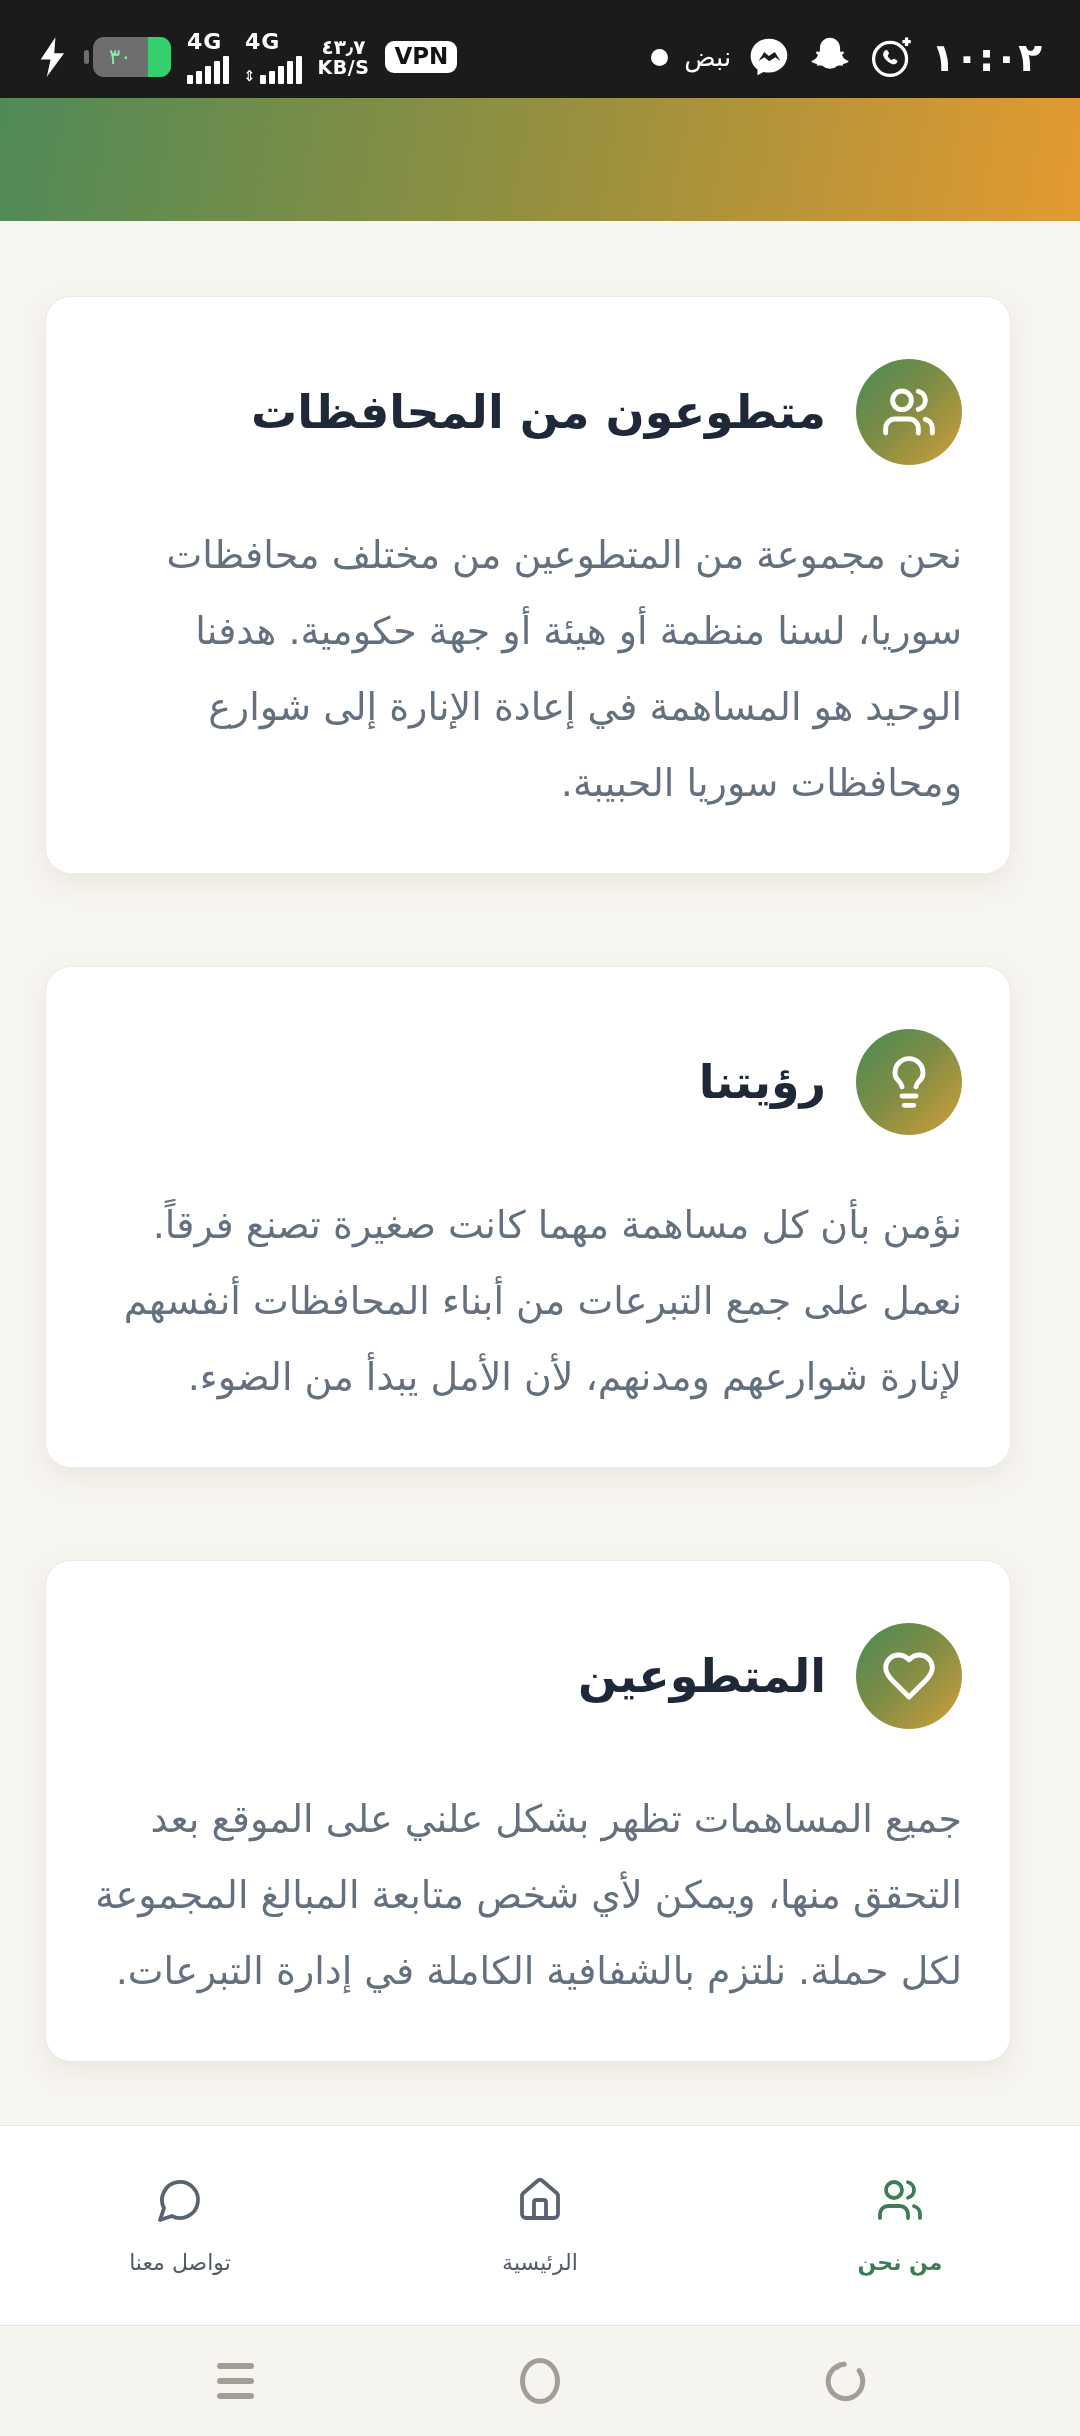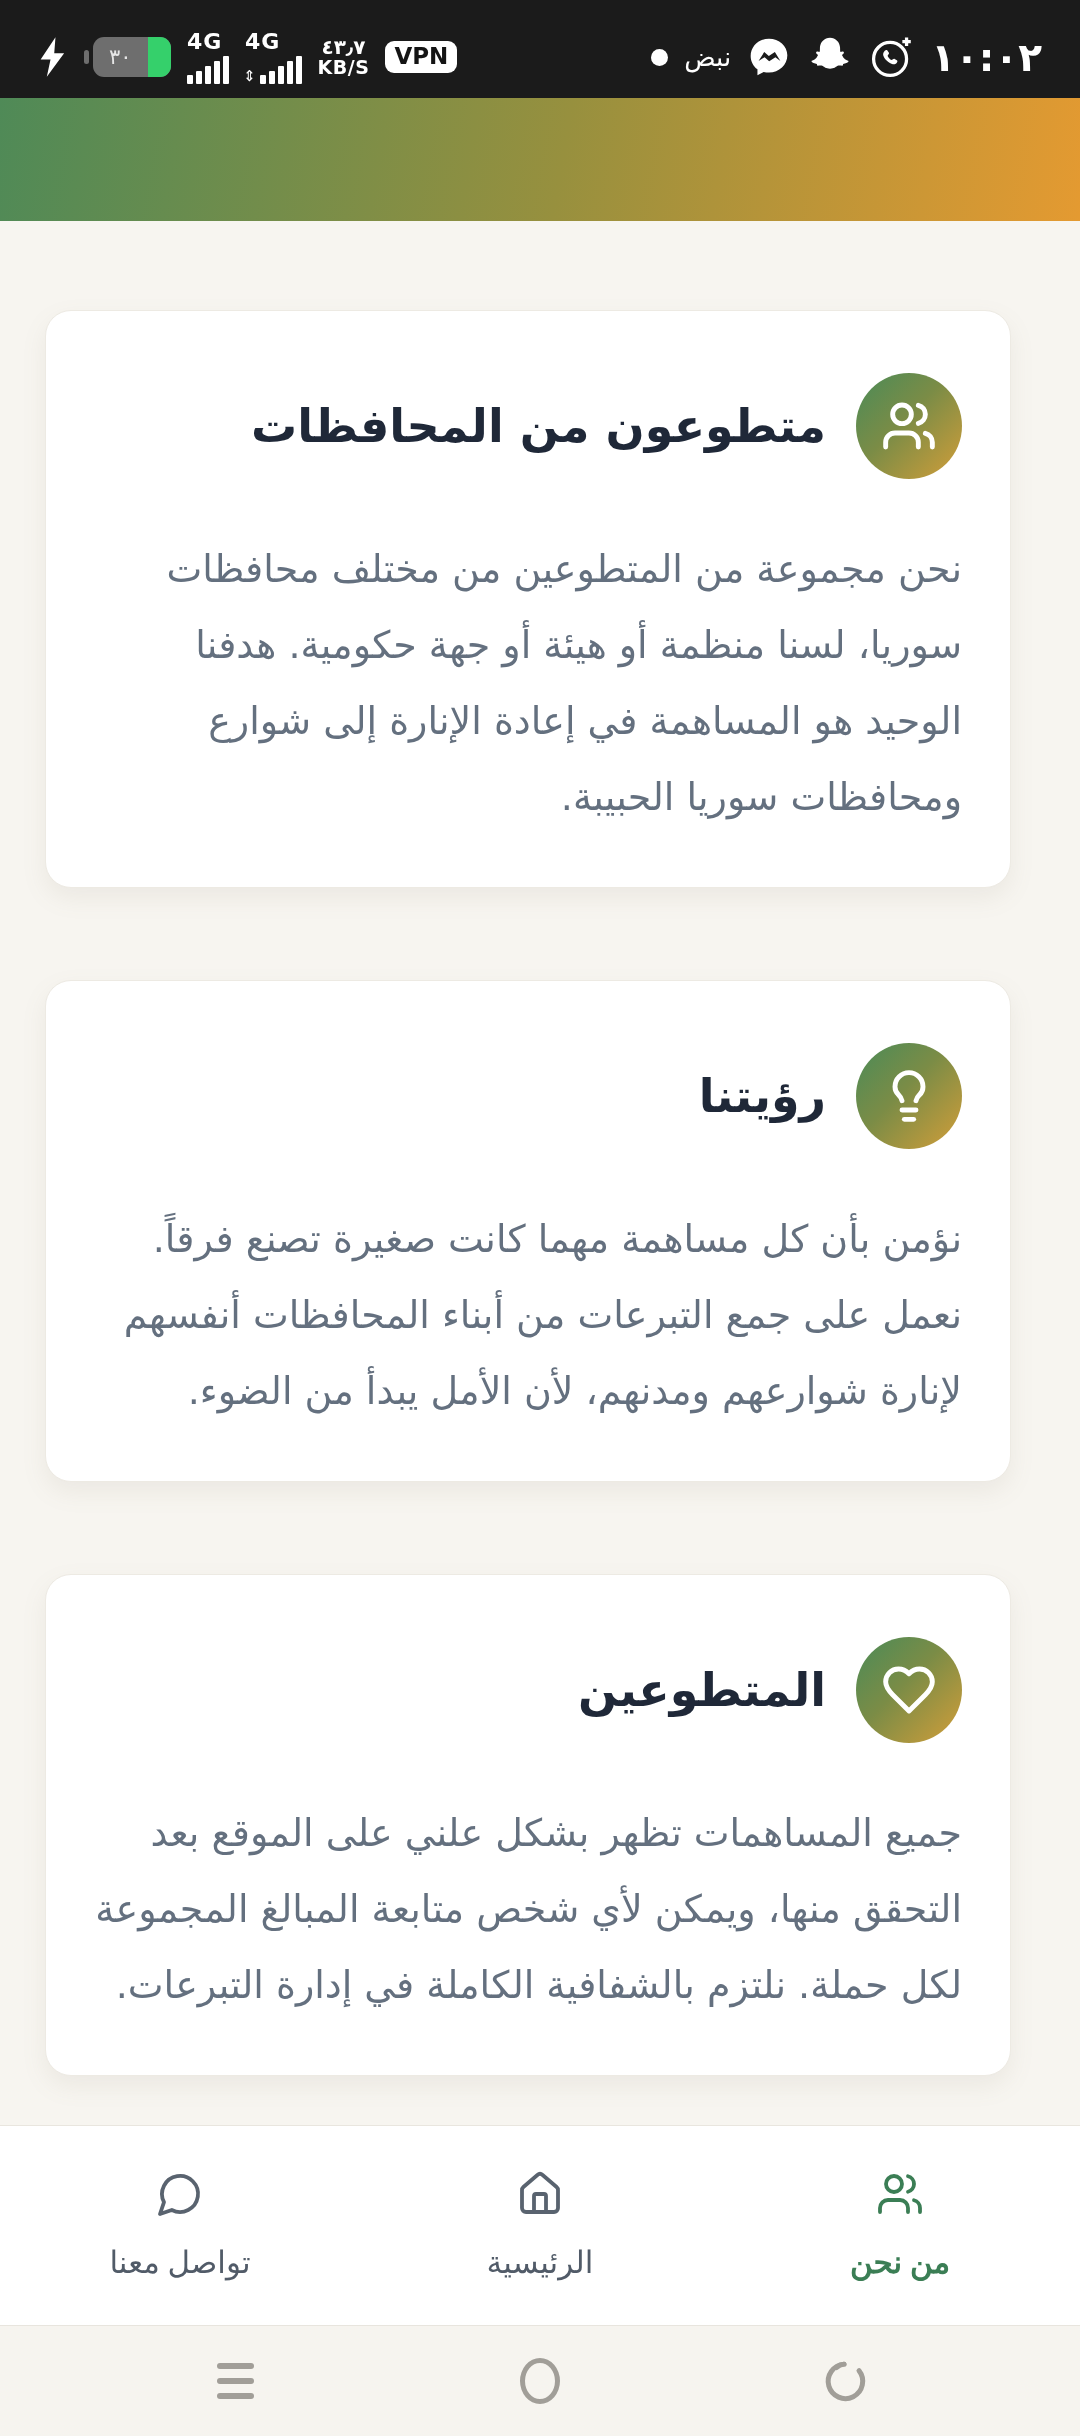--- a/index.html
+++ b/index.html
@@ -9,21 +9,21 @@
 
   
   .status-bar { position:absolute; top:0; left:0; width:1080px; height:98px;
     background:#1b1b1b; color:#fff; display:flex; align-items:center;
     justify-content:space-between; padding:22px 38px 6px 38px; }
   .sb-group { display:flex; align-items:center; gap:16px; }
   .bolt-icon svg { display:block; }
   .battery { position:relative; width:78px; height:40px; background:#6e6e6e; border-radius:11px;
     overflow:hidden; display:flex; align-items:center; }
   .battery .level { position:absolute; right:0; top:0; width:30%; height:100%; background:#35d06b; }
-  .battery .pct { position:relative; width:70%; text-align:center; font-size:21px; color:#e5e5e5; }
+  .battery .pct { position:relative; width:70%; text-align:center; font-size:21px; color:#86efac; }
   .battery-nub { width:5px; height:14px; background:#6e6e6e; border-radius:3px; margin-right:-12px; }
   .sim { display:flex; flex-direction:column; align-items:flex-start; line-height:1; }
   .sim .g4 { font-size:22px; font-weight:bold; letter-spacing:1px; }
   .sim .bars { display:flex; align-items:flex-end; gap:3px; margin-top:3px; }
   .sim .bars i { display:block; width:6px; background:#fff; border-radius:1px; }
   .sim .arrows { font-size:15px; margin-left:-2px; margin-right:2px; }
   .sim-row { display:flex; align-items:flex-end; gap:2px; }
   .kbps { text-align:center; line-height:1.05; font-weight:bold; }
   .kbps .val { font-size:20px; }
   .kbps .unit { font-size:19px; letter-spacing:.5px; }
@@ -32,42 +32,42 @@
   .notif-dot { width:17px; height:17px; border-radius:50%; background:#fff; }
   .notif-app { font-size:26px; color:#fff;text-align:right; }
   .sb-appicon svg { display:block; }
   .sb-time { font-size:39px; font-weight:bold; letter-spacing:1px; }
 
   
   .hero { position:absolute; top:98px; left:0; width:1080px; height:123px;
     background:linear-gradient(100deg,#4f8a57 0%,#97903e 52%,#e49a31 100%); }
 
   
-  .content { position:absolute; top:221px; left:0; width:1056px; padding:89px 45px 0 45px; }
+  .content { position:absolute; top:207px; left:0; width:1056px; padding:89px 45px 0 45px; }
   .card { background:#ffffff; border:1px solid #edeae3; border-radius:26px;
     box-shadow:0 10px 24px rgba(140,130,110,.10); padding:62px 48px 52px 48px; }
   .card + .card { margin-top:92px; }
   .card-head { display:flex; align-items:center; gap:30px; }
   .icon-circle { flex:0 0 auto; width:106px; height:106px; border-radius:50%;
     background:linear-gradient(135deg,#4a8b58 0%,#7b8c46 45%,#d39e39 100%);
     display:flex; align-items:center; justify-content:center; }
   .icon-circle svg { width:56px; height:56px; stroke:#fff; fill:none;
     stroke-width:2.1; stroke-linecap:round; stroke-linejoin:round; }
   .card-title { font-size:46px; font-weight:bold; color:#1f2838; }
   .card-body { margin-top:52px; font-size:38px; line-height:2.0; color:#64707f;
     text-align:right; }
 
   
   .app-nav { position:absolute; top:2125px; left:0; width:1080px; height:200px;
     background:#ffffff; border-top:1px solid #e9e6df; display:flex; align-items:center; }
   .nav-item { flex:1 1 0; display:flex; flex-direction:column; align-items:center;
     gap:22px; cursor:pointer; }
   .nav-item svg { width:48px; height:48px; stroke:#59636f; fill:none;
     stroke-width:1.9; stroke-linecap:round; stroke-linejoin:round; }
-  .nav-item .nav-label { font-size:31px; color:#515b68;font-family:Liberation Serif, serif; }
+  .nav-item .nav-label { font-size:22px; color:#515b68; }
   .nav-item.active svg { stroke:#3b7e55; }
   .nav-item.active .nav-label { color:#3b7e55; font-weight:bold; }
 
   
   .system-nav { position:absolute; top:2325px; left:0; width:1080px; height:111px;
     background:#f6f4ef; border-top:1px solid #e8e5de; display:flex; align-items:center;
     justify-content:space-between; padding:0 195px; }
   .sysbtn { display:flex; align-items:center; justify-content:center; width:80px; height:80px; }
   .sys-menu { display:flex; flex-direction:column; gap:9px; }
   .sys-menu i { display:block; width:37px; height:6px; background:#a19e98; border-radius:3px; }

